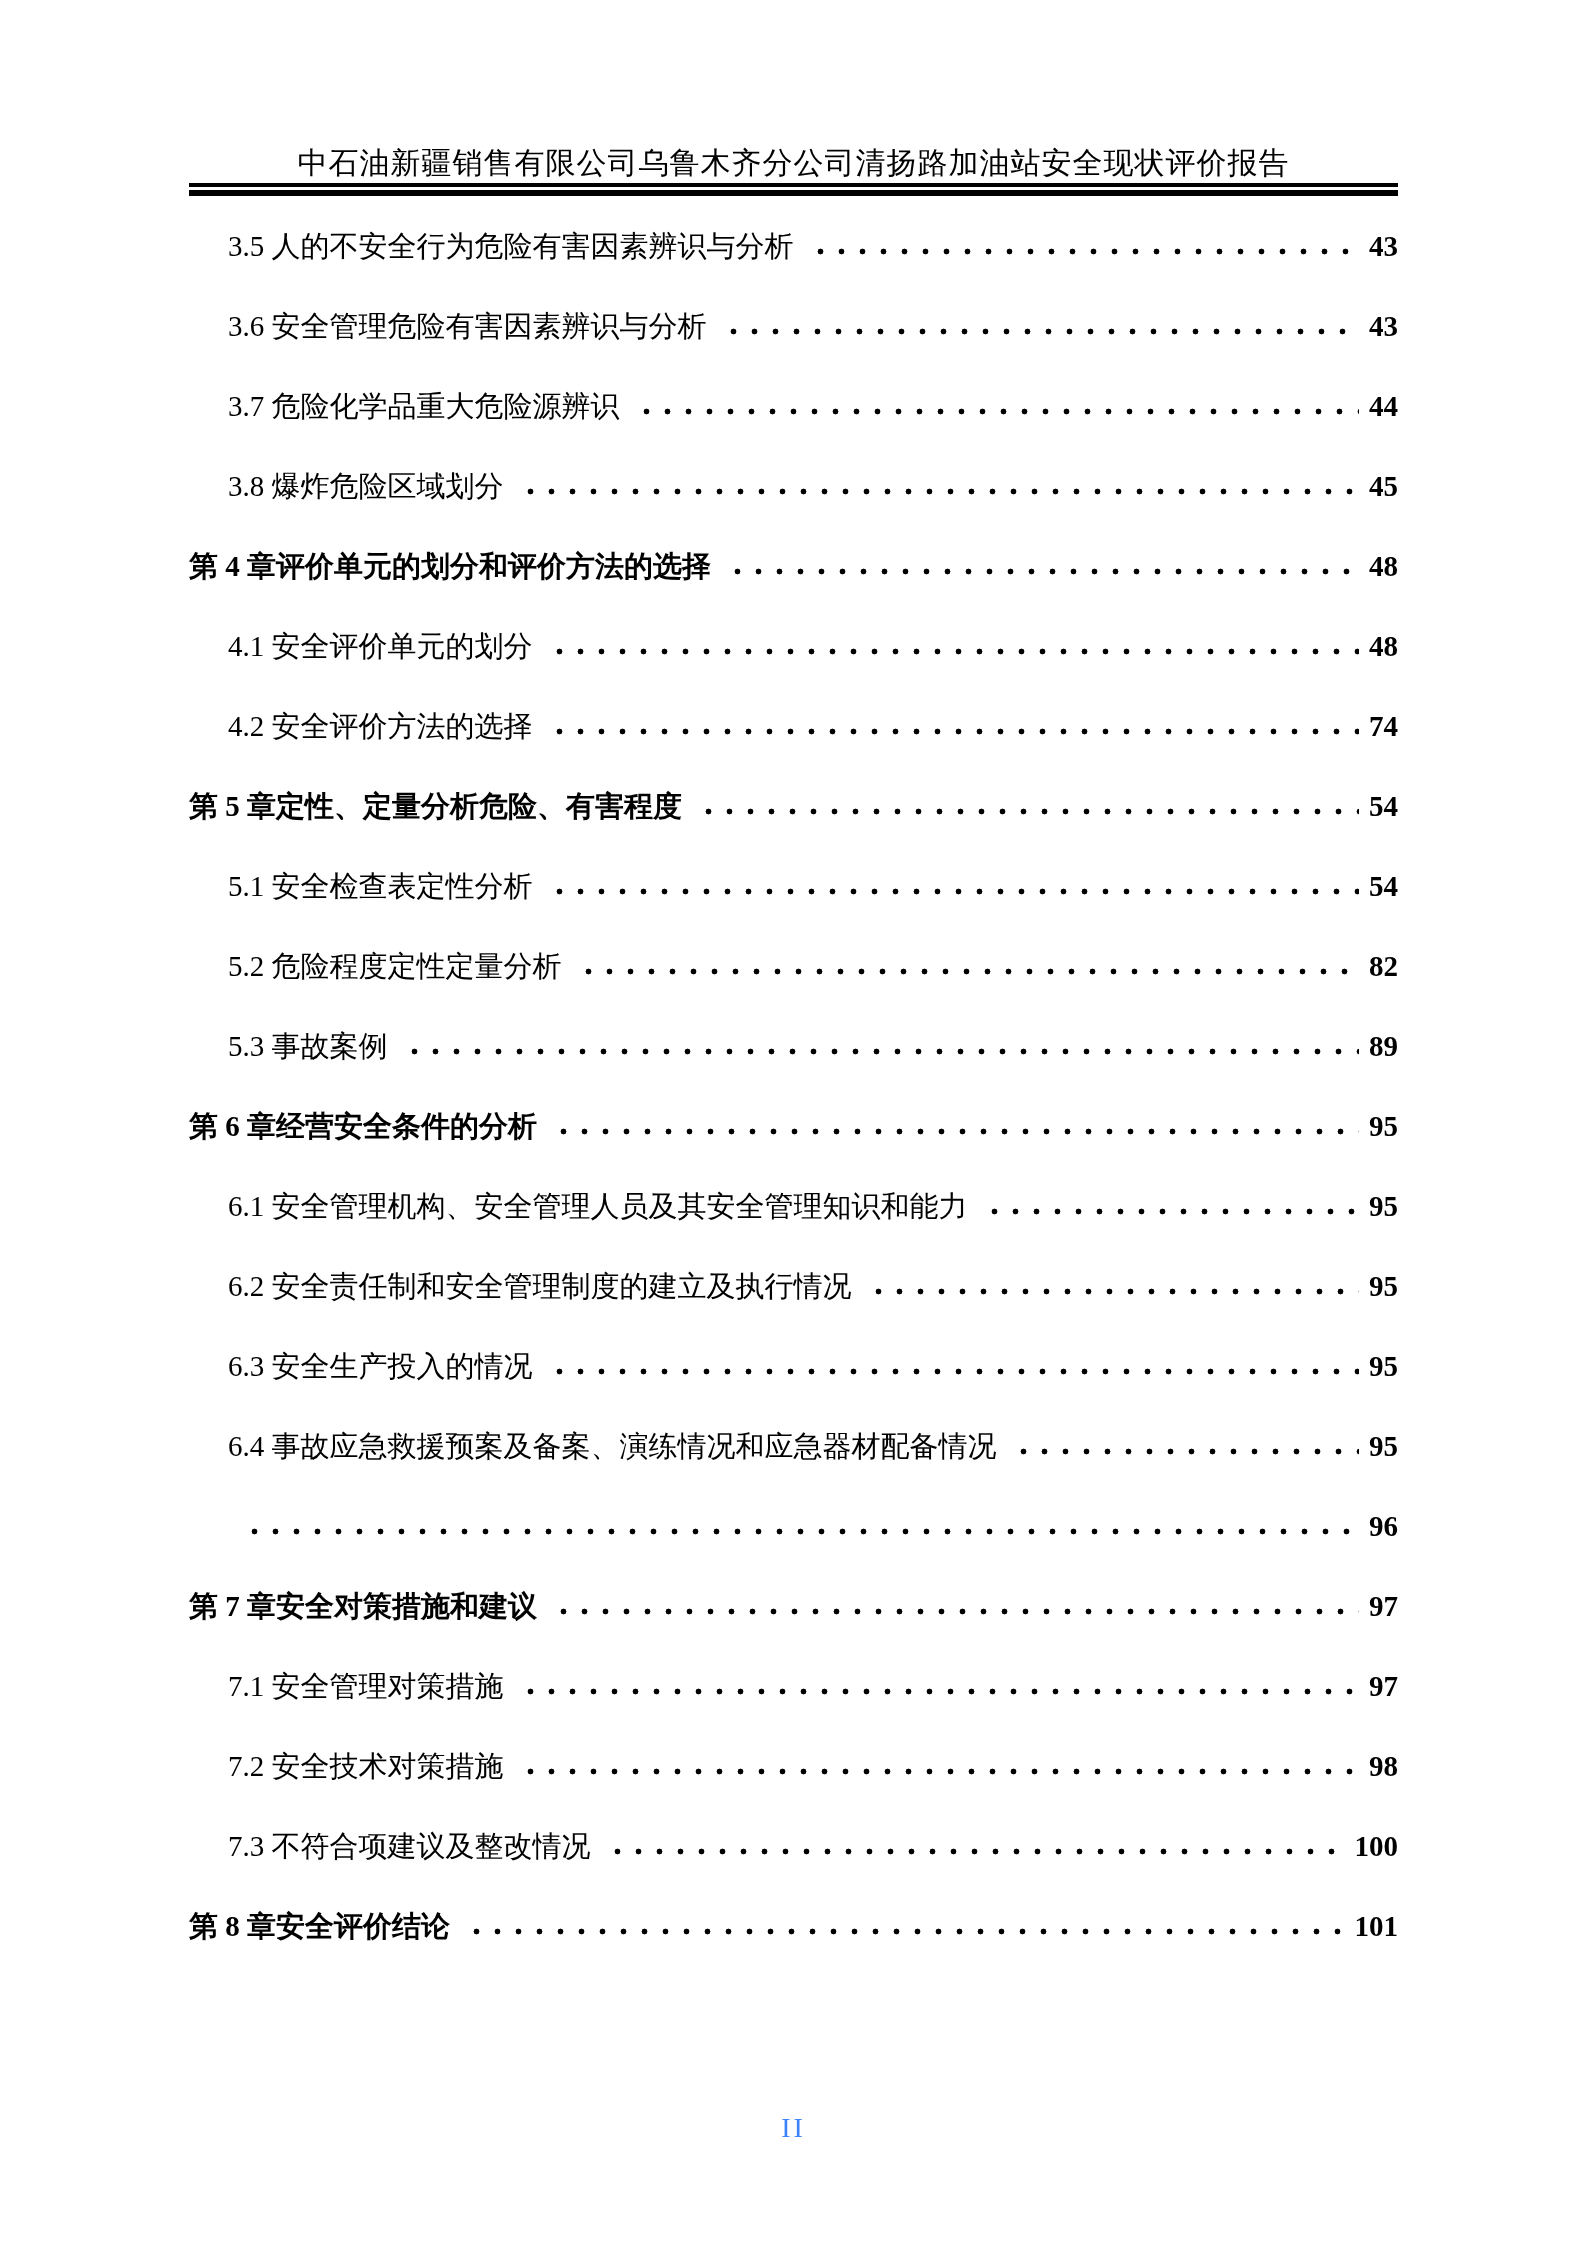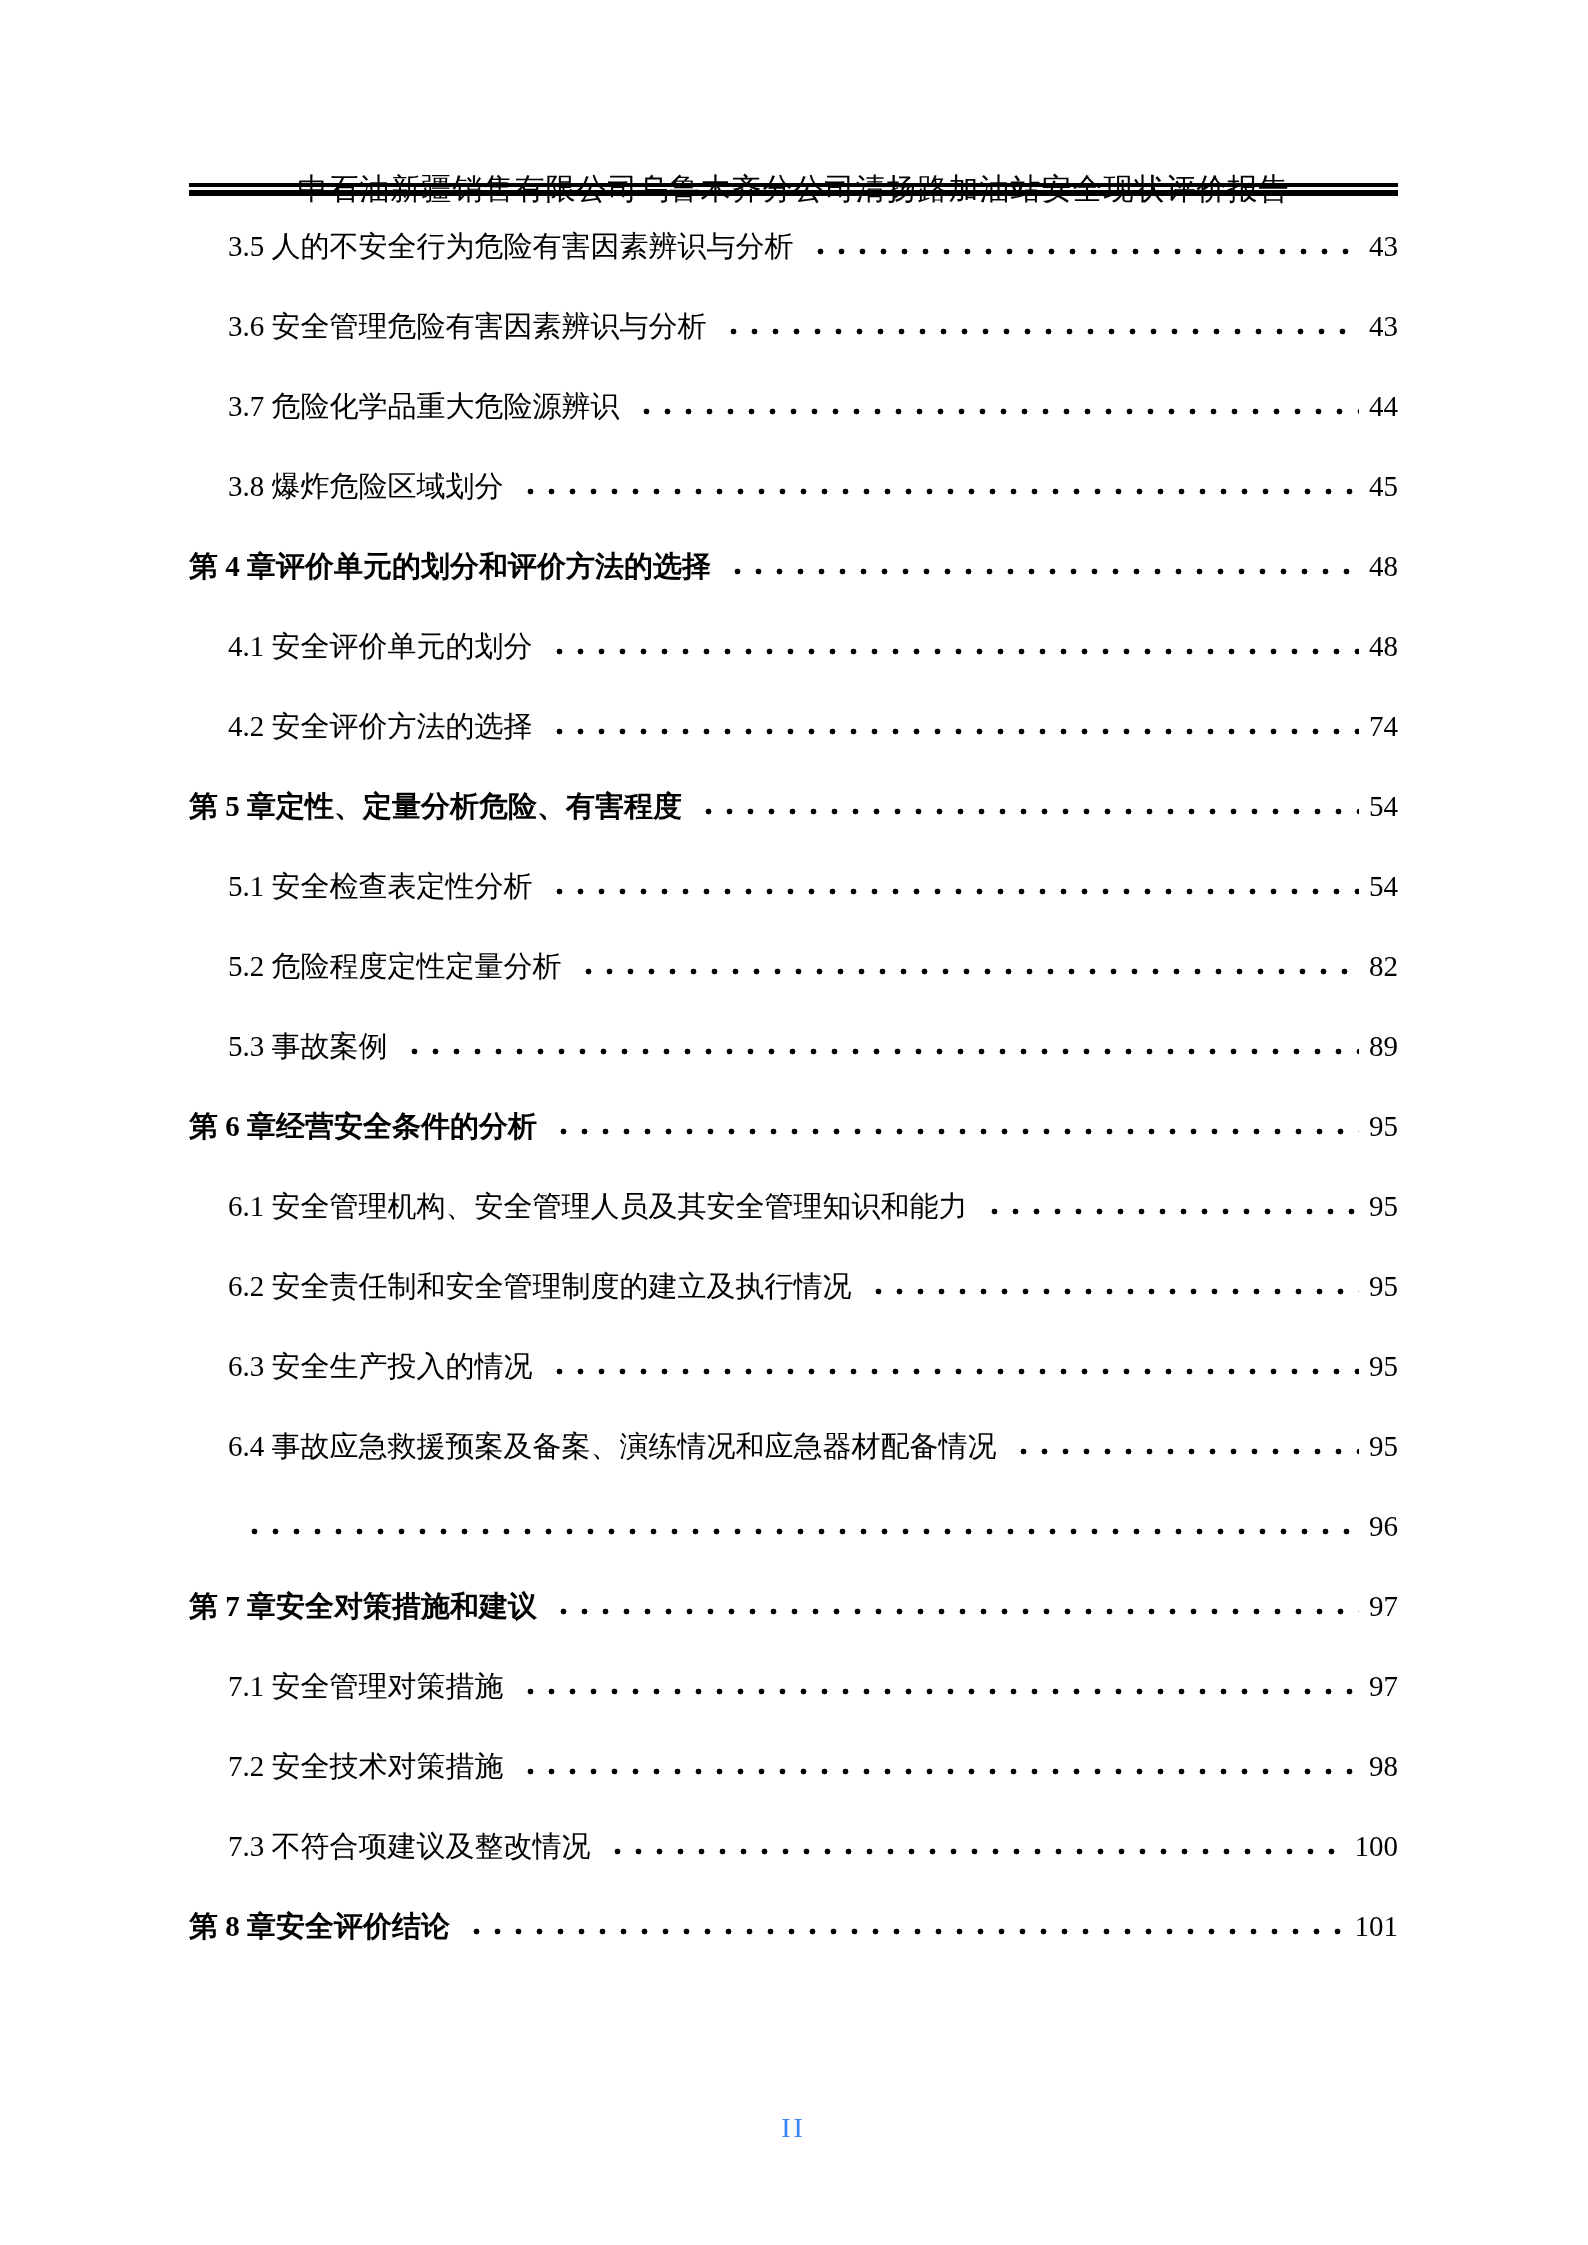--- a/index.html
+++ b/index.html
@@ -15,21 +15,20 @@
   }
   .doc-header {
     position: absolute;
     top: 143px;
     left: 189px;
     width: 1209px;
     text-align: center;
     font-size: 30px;
     letter-spacing: 1px;
     white-space: nowrap;
-    margin-top: 26px;
   }
   .header-rule {
     position: absolute;
     top: 183px;
     left: 189px;
     width: 1209px;
     height: 13px;
     border-top: 4px solid #000;
     border-bottom: 6px solid #000;
   }
@@ -56,21 +55,21 @@
     height: 9px;
     margin: 0 10px 0 12px;
     background-image: radial-gradient(circle, #000 2.6px, rgba(0,0,0,0) 3.2px);
     background-size: 21px 9px;
     background-repeat: repeat-x;
     background-position: 4px center;
   }
   .toc-page {
     flex: 0 0 auto;
     text-align: right;
-    font-weight: 400;
+    font-weight: 700;
   }
   .doc-footer {
     position: absolute;
     top: 2112px;
     left: 189px;
     width: 1209px;
     text-align: center;
     font-size: 28px;
     letter-spacing: 3px;
     color: #3b82f6;

